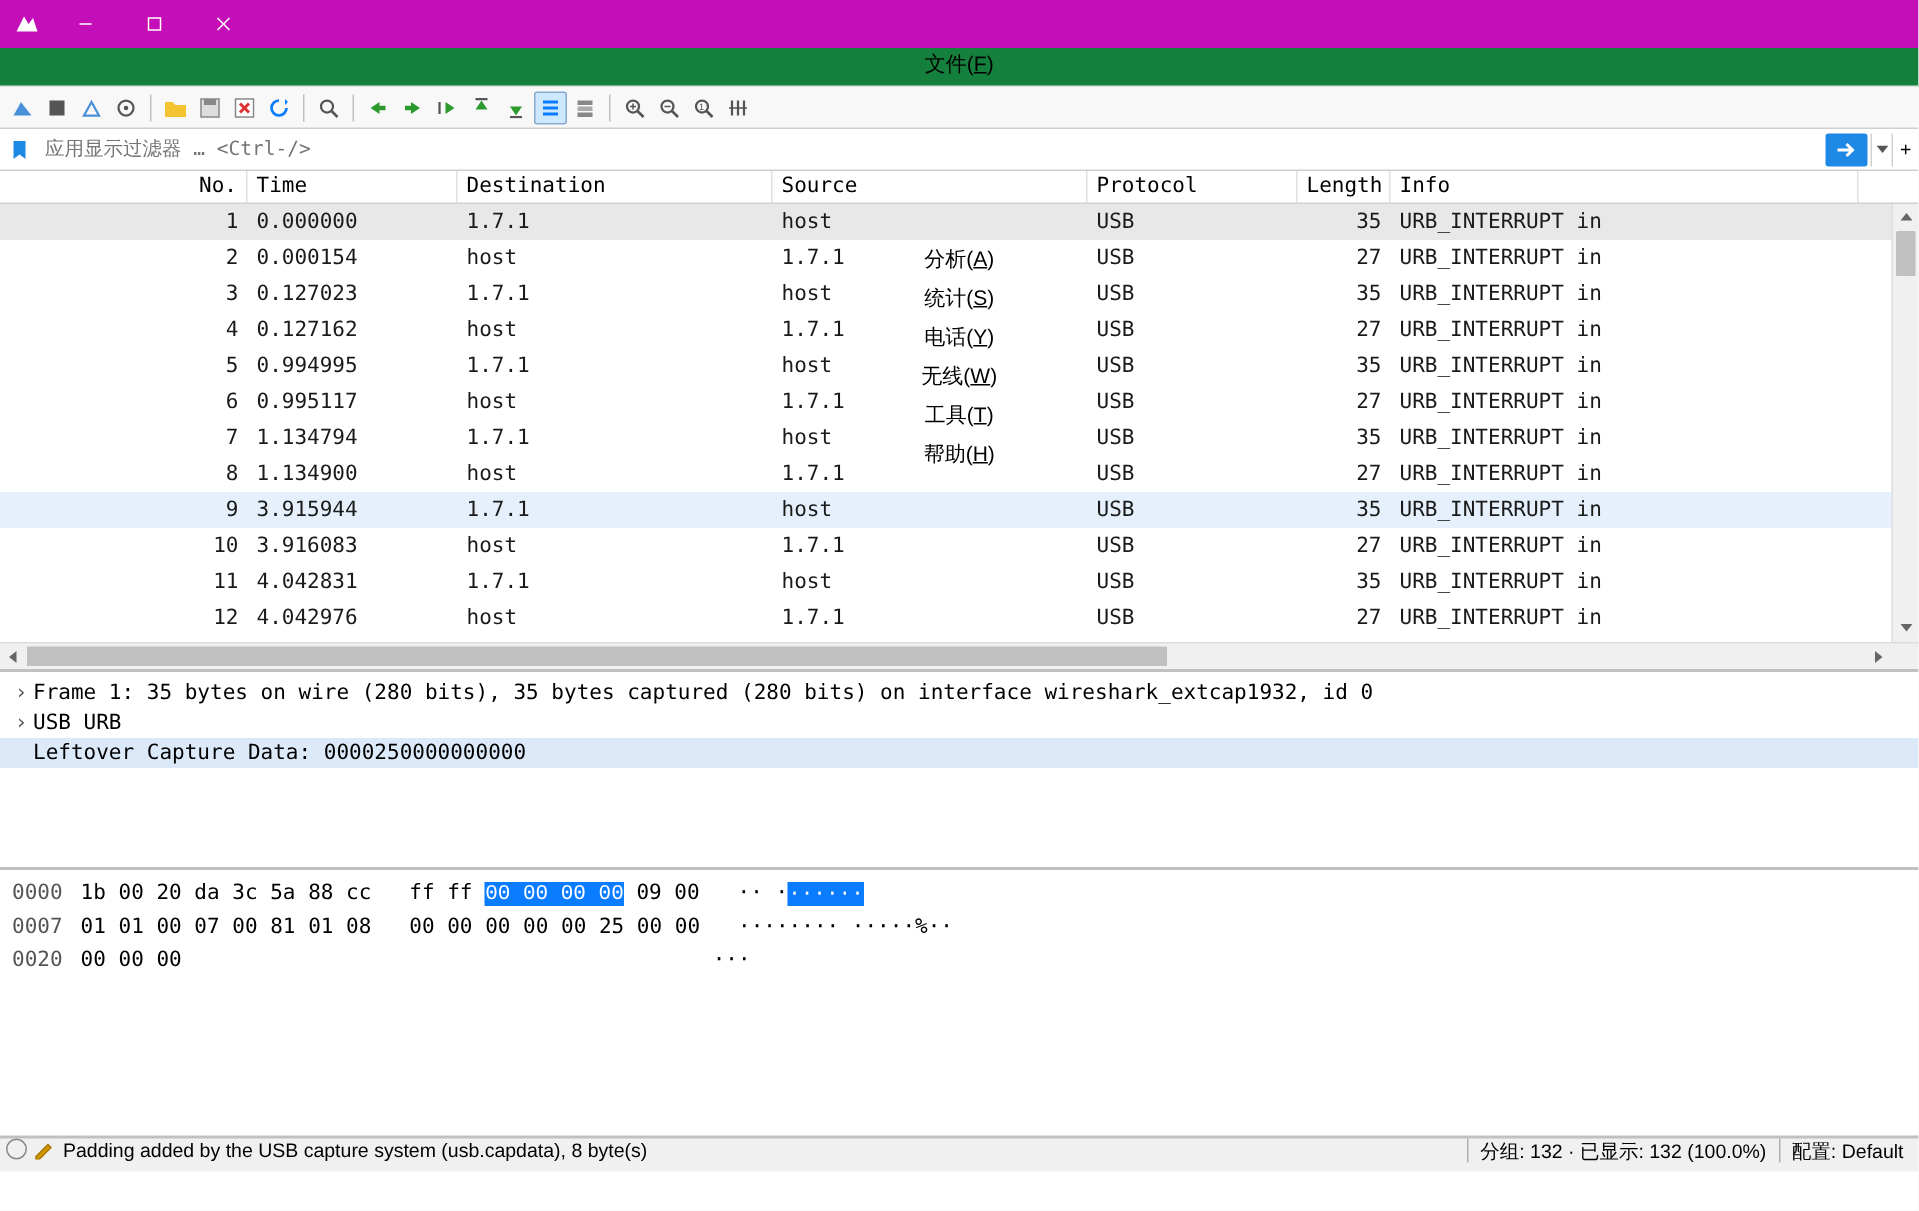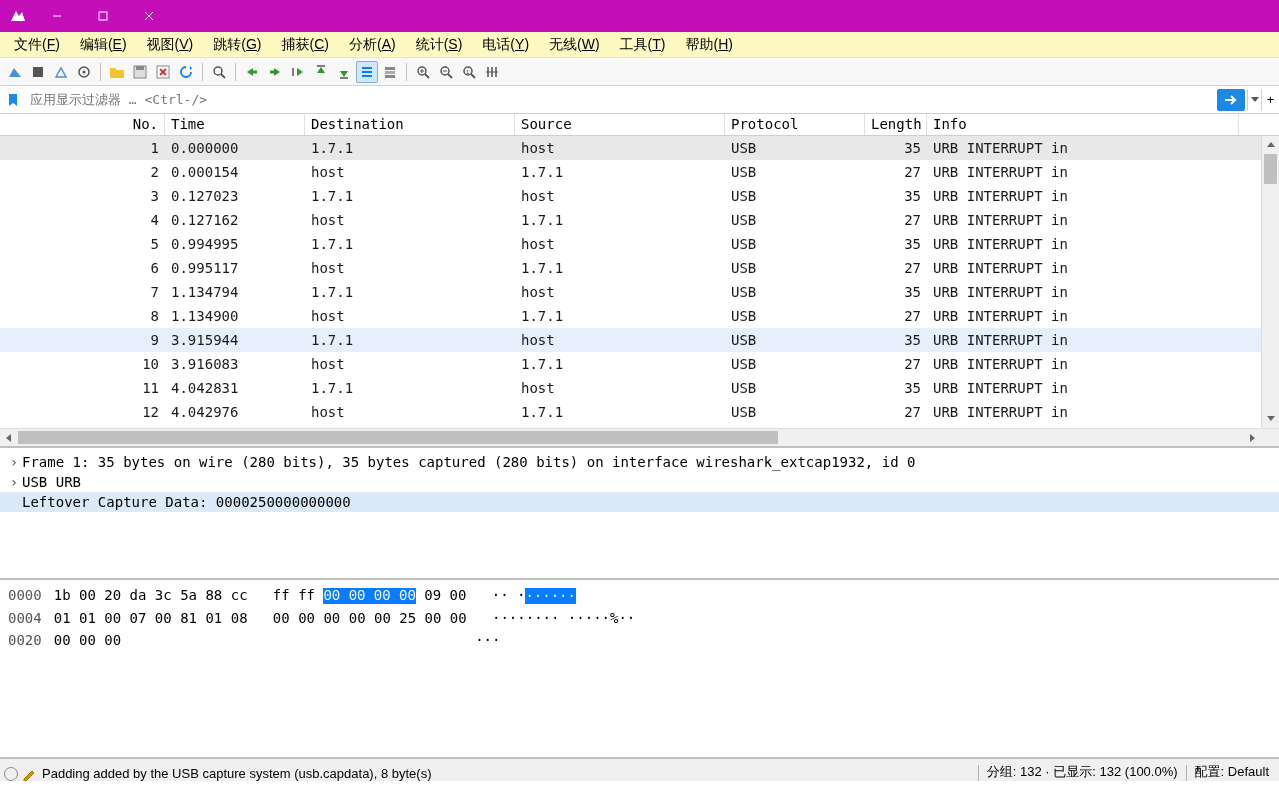--- a/index.html
+++ b/index.html
@@ -3,21 +3,21 @@
 <meta charset="utf-8">
 <style>
   * { margin: 0; padding: 0; box-sizing: border-box; }
   body { font-family: "Segoe UI", Tahoma, sans-serif; font-size: 13px; background: #f0f0f0; overflow: hidden; }
   .window { width: 1279px; height: 807px; display: flex; flex-direction: column; background: #fff; }
   .titlebar { height: 32px; background: #c40eb7; color: #fff; display: flex; align-items: center; padding: 0 0 0 10px; }
   .titlebar .icon { width: 16px; height: 16px; margin-right: 8px; }
   .titlebar .title { flex: 1; font-size: 14px; }
   .winbtns { display: flex; height: 100%; }
   .winbtn { width: 46px; display: flex; align-items: center; justify-content: center; cursor: pointer; }
-  .menubar { height: 26px; background: #fef9c3; display: flex; align-items: center; padding: 0 6px; border-bottom: 1px solid #e0e0e0; font-size: 14px; gap: 4px; }
+  .menubar { height: 26px; background: #15803d; display: flex; align-items: center; padding: 0 6px; border-bottom: 1px solid #e0e0e0; font-size: 14px; gap: 4px; flex-direction: column; }
   .menubar .menuitem { padding: 2px 8px; cursor: pointer; }
   .menubar .hk { text-decoration: underline; }
   .toolbar { height: 28px; background: #f8f8f8; display: flex; align-items: center; padding: 0 4px; gap: 1px; border-bottom: 1px solid #d0d0d0; }
   .tbtn { width: 22px; height: 22px; border: 1px solid transparent; display: inline-flex; align-items: center; justify-content: center; cursor: pointer; border-radius: 2px; }
   .tsep { width: 1px; height: 18px; background: #c0c0c0; margin: 0 4px; }
   .filterbar { height: 28px; display: flex; align-items: center; border-bottom: 1px solid #d0d0d0; background: #fff; }
   .filterbar .bm { width: 22px; height: 22px; display:flex; align-items:center; justify-content:center; margin: 0 2px; cursor:pointer; }
   .filterbar input { flex: 1; height: 22px; border: none; outline: none; font-family: Consolas, monospace; font-size: 13px; color: #666; padding: 0 4px; }
   .filterbar .arrow { width: 28px; height: 22px; background: #1e88e5; color:#fff; display:flex; align-items:center; justify-content:center; cursor:pointer; border-radius:2px; margin-right:2px;}
   .filterbar .dd { width:14px; height:22px; display:flex; align-items:center; justify-content:center; cursor:pointer; border-left:1px solid #d0d0d0;}
@@ -47,21 +47,21 @@
   .hscroll .thumb{ position:absolute; top:2px; bottom:2px; left:0; width:62%; background:#c0c0c0;}
   .hscroll .spacer{ width:18px;}
   .details { height: 132px; border-bottom: 2px solid #c0c0c0; overflow:auto; font-family:Consolas, monospace; font-size:14px; padding:4px 0; background:#fff;}
   .drow { display:flex; align-items:center; padding: 2px 6px; }
   .drow.sel { background: #dbe9f9; }
   .drow .tw { width:16px; display:inline-flex; justify-content:center; color:#555; cursor:pointer;}
   .hex { height: 178px; overflow:auto; font-family:Consolas, monospace; font-size:14px; padding:4px 8px; background:#fff; line-height:22px; border-bottom:1px solid #c0c0c0; }
   .hex .off { color:#555; margin-right:12px;}
   .hex .sel { background:#0a7cff; color:#fff;font-family:Liberation Mono, monospace; }
   .hex .hex-line { white-space:pre; }
-  .statusbar { height:23px; background:#f0f0f0; border-top:1px solid #c0c0c0; display:flex; align-items:flex-end; font-size:13px; padding:0 4px; }
+  .statusbar { height:23px; background:#f0f0f0; border-top:1px solid #c0c0c0; display:flex; align-items:flex-start; font-size:13px; padding:0 4px; }
   .statusbar .sep { width:1px; height:16px; background:#b0b0b0; margin:0 2px;}
   .statusbar .seg { padding: 0 6px; white-space:nowrap;}
   .statusbar .fill { flex:1; }
   .statusbar .circle { width:14px; height:14px; border:1.5px solid #888; border-radius:50%; margin-right:4px;}
   .statusbar .pencil svg { display:block;}
 </style>
 </head>
 <body>
 
 <div class="window">
@@ -422,21 +422,21 @@
         <span>USB URB</span>
       </div>
       <div class="drow sel">
         <span class="tw"></span>
         <span>Leftover Capture Data: 0000250000000000</span>
       </div>
     </div>
 
   <div class="hex" id="hex">
       <div class="hex-line"><span class="off">0000</span>1b 00 20 da 3c 5a 88 cc   ff ff <span class="sel">00 00 00 00</span> 09 00   ·· ·<z·· ··="" <span="" class="sel">······</z··></div>
-      <div class="hex-line"><span class="off">0004</span>01 01 00 07 00 81 01 08   00 00 00 00 00 25 00 00   ········ ·····%··</div>
+      <div class="hex-line"><span class="off">0007</span>01 01 00 07 00 81 01 08   00 00 00 00 00 25 00 00   ········ ·····%··</div>
       <div class="hex-line"><span class="off">0020</span>00 00 00                                          ···</div>
     </div>
 
   <div class="statusbar">
     <span class="circle"></span>
     <span class="pencil">
         <svg width="14" height="14">
           <path d="M2 12 L10 4 L12 6 L4 14 L2 14 Z" fill="#c90" stroke="#a70"></path>
         </svg>
       </span>

